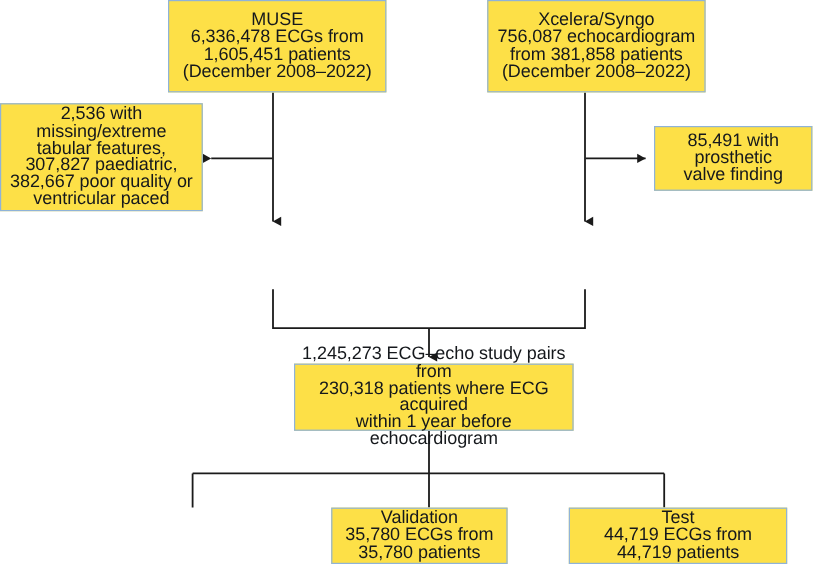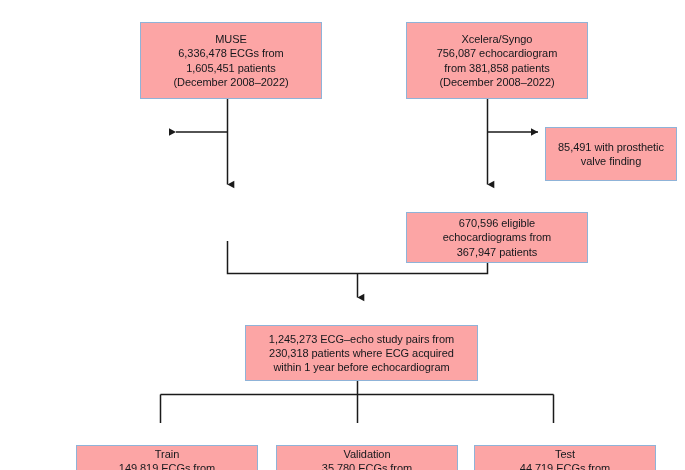--- a/index.html
+++ b/index.html
@@ -20,33 +20,32 @@
     position: absolute;
     left: 0;
     top: 0;
     width: 685px;
     height: 470px;
     pointer-events: none;
   }
   .node {
     position: absolute;
     box-sizing: border-box;
-    background: #fca5a5;
+    background: #fde047;
     border: 1px solid #8fb3d8;
     display: flex;
     align-items: center;
     justify-content: center;
     text-align: center;
     color: #15181c;
-    font-size: 11px;
+    font-size: 15px;
     line-height: 14.2px;
     letter-spacing: -0.05px;
     white-space: pre-line;
     padding: 2px 4px;
-    margin-top: 22px;
   }
   .node .txt {
     display: block;
     width: 100%;
     white-space: pre-line;
   }
 
   
   #node-muse       { left: 140px; top: 0px;   width: 182px; height: 77px; }
   #node-xcelera    { left: 406px; top: 0px;   width: 182px; height: 77px; justify-content: center; }
@@ -57,21 +56,21 @@
 
   
   #node-elig-ecg   { left: 140px; top: 190px; width: 182px; height: 51px; }
   #node-elig-echo  { left: 406px; top: 190px; width: 182px; height: 51px; }
 
   
   #node-pairs      { left: 245px; top: 303px; width: 233px; height: 56px; }
 
   
   #node-train      { left: 76px;  top: 423px; width: 182px; height: 47px; }
-  #node-validation { left: 276px; top: 423px; width: 182px; height: 47px; }
+  #node-validation { left: 276px; top: 423px; width: 147px; height: 47px; }
   #node-test       { left: 474px; top: 423px; width: 182px; height: 47px; }
 </style>
 </head>
 <body>
 
 <div id="canvas">
 
   <svg id="edges" width="685" height="470" viewBox="0 0 685 470" aria-hidden="true">
     <defs>
       <marker id="arrowDown" markerWidth="9" markerHeight="9" refX="4.5" refY="7.4" orient="auto" markerUnits="userSpaceOnUse">
@@ -110,44 +109,41 @@
 (December 2008–2022)</span>
   </div>
 
   <div class="node" id="node-xcelera">
     <span class="txt">Xcelera/Syngo
 756,087 echocardiogram
 from 381,858 patients
 (December 2008–2022)</span>
   </div>
 
+  <div class="node" id="node-excl-ecg">
+    <span class="txt">2,536 with missing/extreme
+tabular features,
+307,827 paediatric,
+382,667 poor quality or
+ventricular paced</span>
+  </div>
 
   <div class="node" id="node-excl-echo">
     <span class="txt">85,491 with prosthetic
 valve finding</span>
   </div>
 
 
-  <div class="node" id="node-elig-echo">
-    <span class="txt">670,596 eligible
-echocardiograms from
-367,947 patients</span>
-  </div>
 
   <div class="node" id="node-pairs">
     <span class="txt">1,245,273 ECG–echo study pairs from
 230,318 patients where ECG acquired
 within 1 year before echocardiogram</span>
   </div>
 
-  <div class="node" id="node-train">
-    <span class="txt">Train
-149,819 ECGs from
-796,816 patients</span>
-  </div>
 
   <div class="node" id="node-validation">
     <span class="txt">Validation
 35,780 ECGs from
 35,780 patients</span>
   </div>
 
   <div class="node" id="node-test">
     <span class="txt">Test
 44,719 ECGs from

